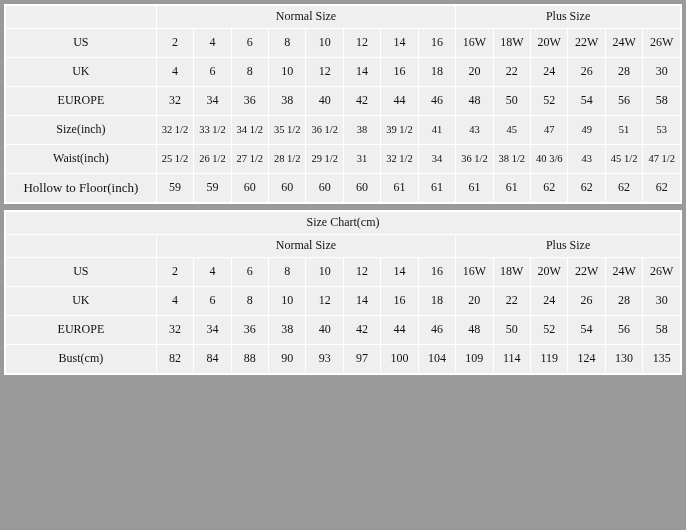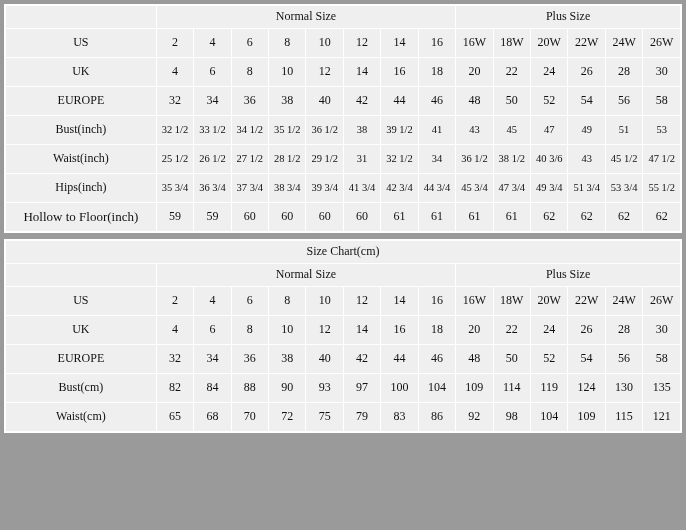--- a/index.html
+++ b/index.html
@@ -154,21 +154,21 @@
           <td class="val">46</td>
           <td class="val">48</td>
           <td class="val">50</td>
           <td class="val">52</td>
           <td class="val">54</td>
           <td class="val">56</td>
           <td class="val">58</td>
         </tr>
 
         <tr>
-          <td class="row-label">Bust(inch)</td>
+          <td class="row-label">Size(inch)</td>
           <td class="val small">32 1/2</td>
           <td class="val small">33 1/2</td>
           <td class="val small">34 1/2</td>
           <td class="val small">35 1/2</td>
           <td class="val small">36 1/2</td>
           <td class="val small">38</td>
           <td class="val small">39 1/2</td>
           <td class="val small">41</td>
           <td class="val small">43</td>
           <td class="val small">45</td>
@@ -189,37 +189,20 @@
           <td class="val small">32 1/2</td>
           <td class="val small">34</td>
           <td class="val small">36 1/2</td>
           <td class="val small">38 1/2</td>
           <td class="val small">40 3/6</td>
           <td class="val small">43</td>
           <td class="val small">45 1/2</td>
           <td class="val small">47 1/2</td>
         </tr>
 
-        <tr>
-          <td class="row-label">Hips(inch)</td>
-          <td class="val small">35 3/4</td>
-          <td class="val small">36 3/4</td>
-          <td class="val small">37 3/4</td>
-          <td class="val small">38 3/4</td>
-          <td class="val small">39 3/4</td>
-          <td class="val small">41 3/4</td>
-          <td class="val small">42 3/4</td>
-          <td class="val small">44 3/4</td>
-          <td class="val small">45 3/4</td>
-          <td class="val small">47 3/4</td>
-          <td class="val small">49 3/4</td>
-          <td class="val small">51 3/4</td>
-          <td class="val small">53 3/4</td>
-          <td class="val small">55 1/2</td>
-        </tr>
 
         <tr>
           <td class="row-label tall">Hollow to Floor(inch)</td>
           <td class="val">59</td>
           <td class="val">59</td>
           <td class="val">60</td>
           <td class="val">60</td>
           <td class="val">60</td>
           <td class="val">60</td>
           <td class="val">61</td>
@@ -329,36 +312,19 @@
           <td class="val">100</td>
           <td class="val">104</td>
           <td class="val">109</td>
           <td class="val">114</td>
           <td class="val">119</td>
           <td class="val">124</td>
           <td class="val">130</td>
           <td class="val">135</td>
         </tr>
 
-        <tr>
-          <td class="row-label">Waist(cm)</td>
-          <td class="val">65</td>
-          <td class="val">68</td>
-          <td class="val">70</td>
-          <td class="val">72</td>
-          <td class="val">75</td>
-          <td class="val">79</td>
-          <td class="val">83</td>
-          <td class="val">86</td>
-          <td class="val">92</td>
-          <td class="val">98</td>
-          <td class="val">104</td>
-          <td class="val">109</td>
-          <td class="val">115</td>
-          <td class="val">121</td>
-        </tr>
 
 
       </tbody>
     </table>
   </div>
 
 </div>
 
 </body></html>

